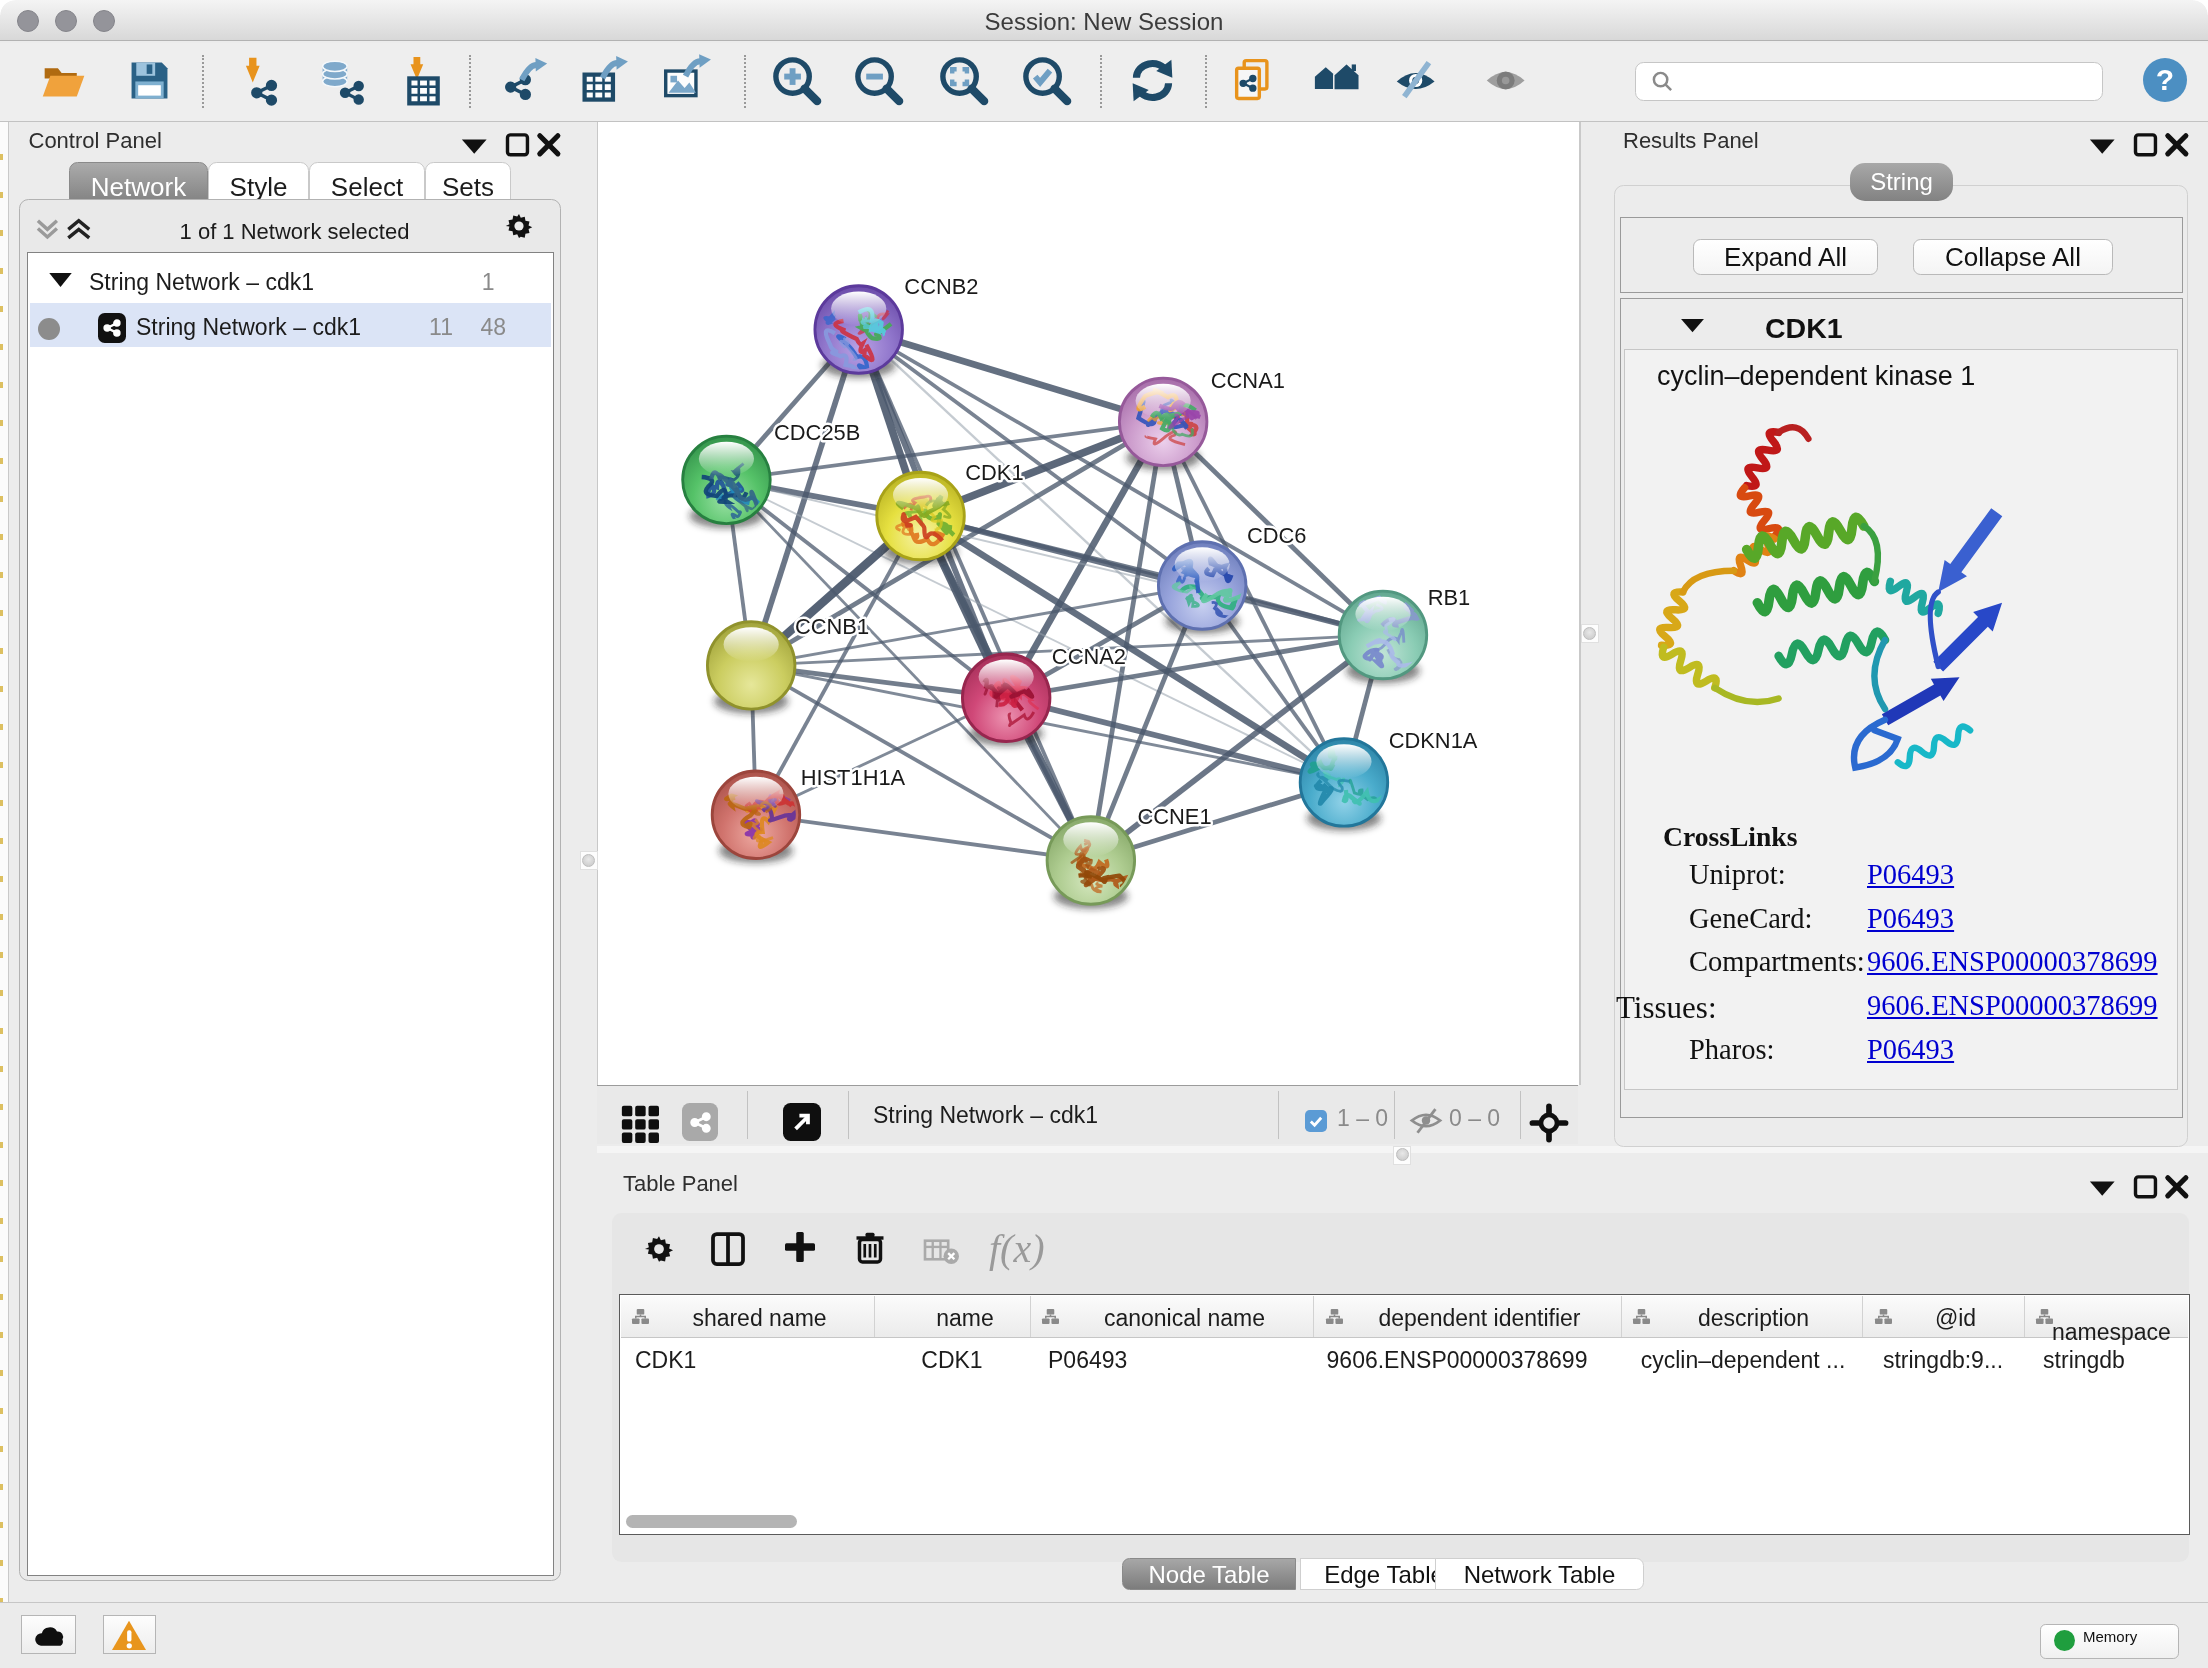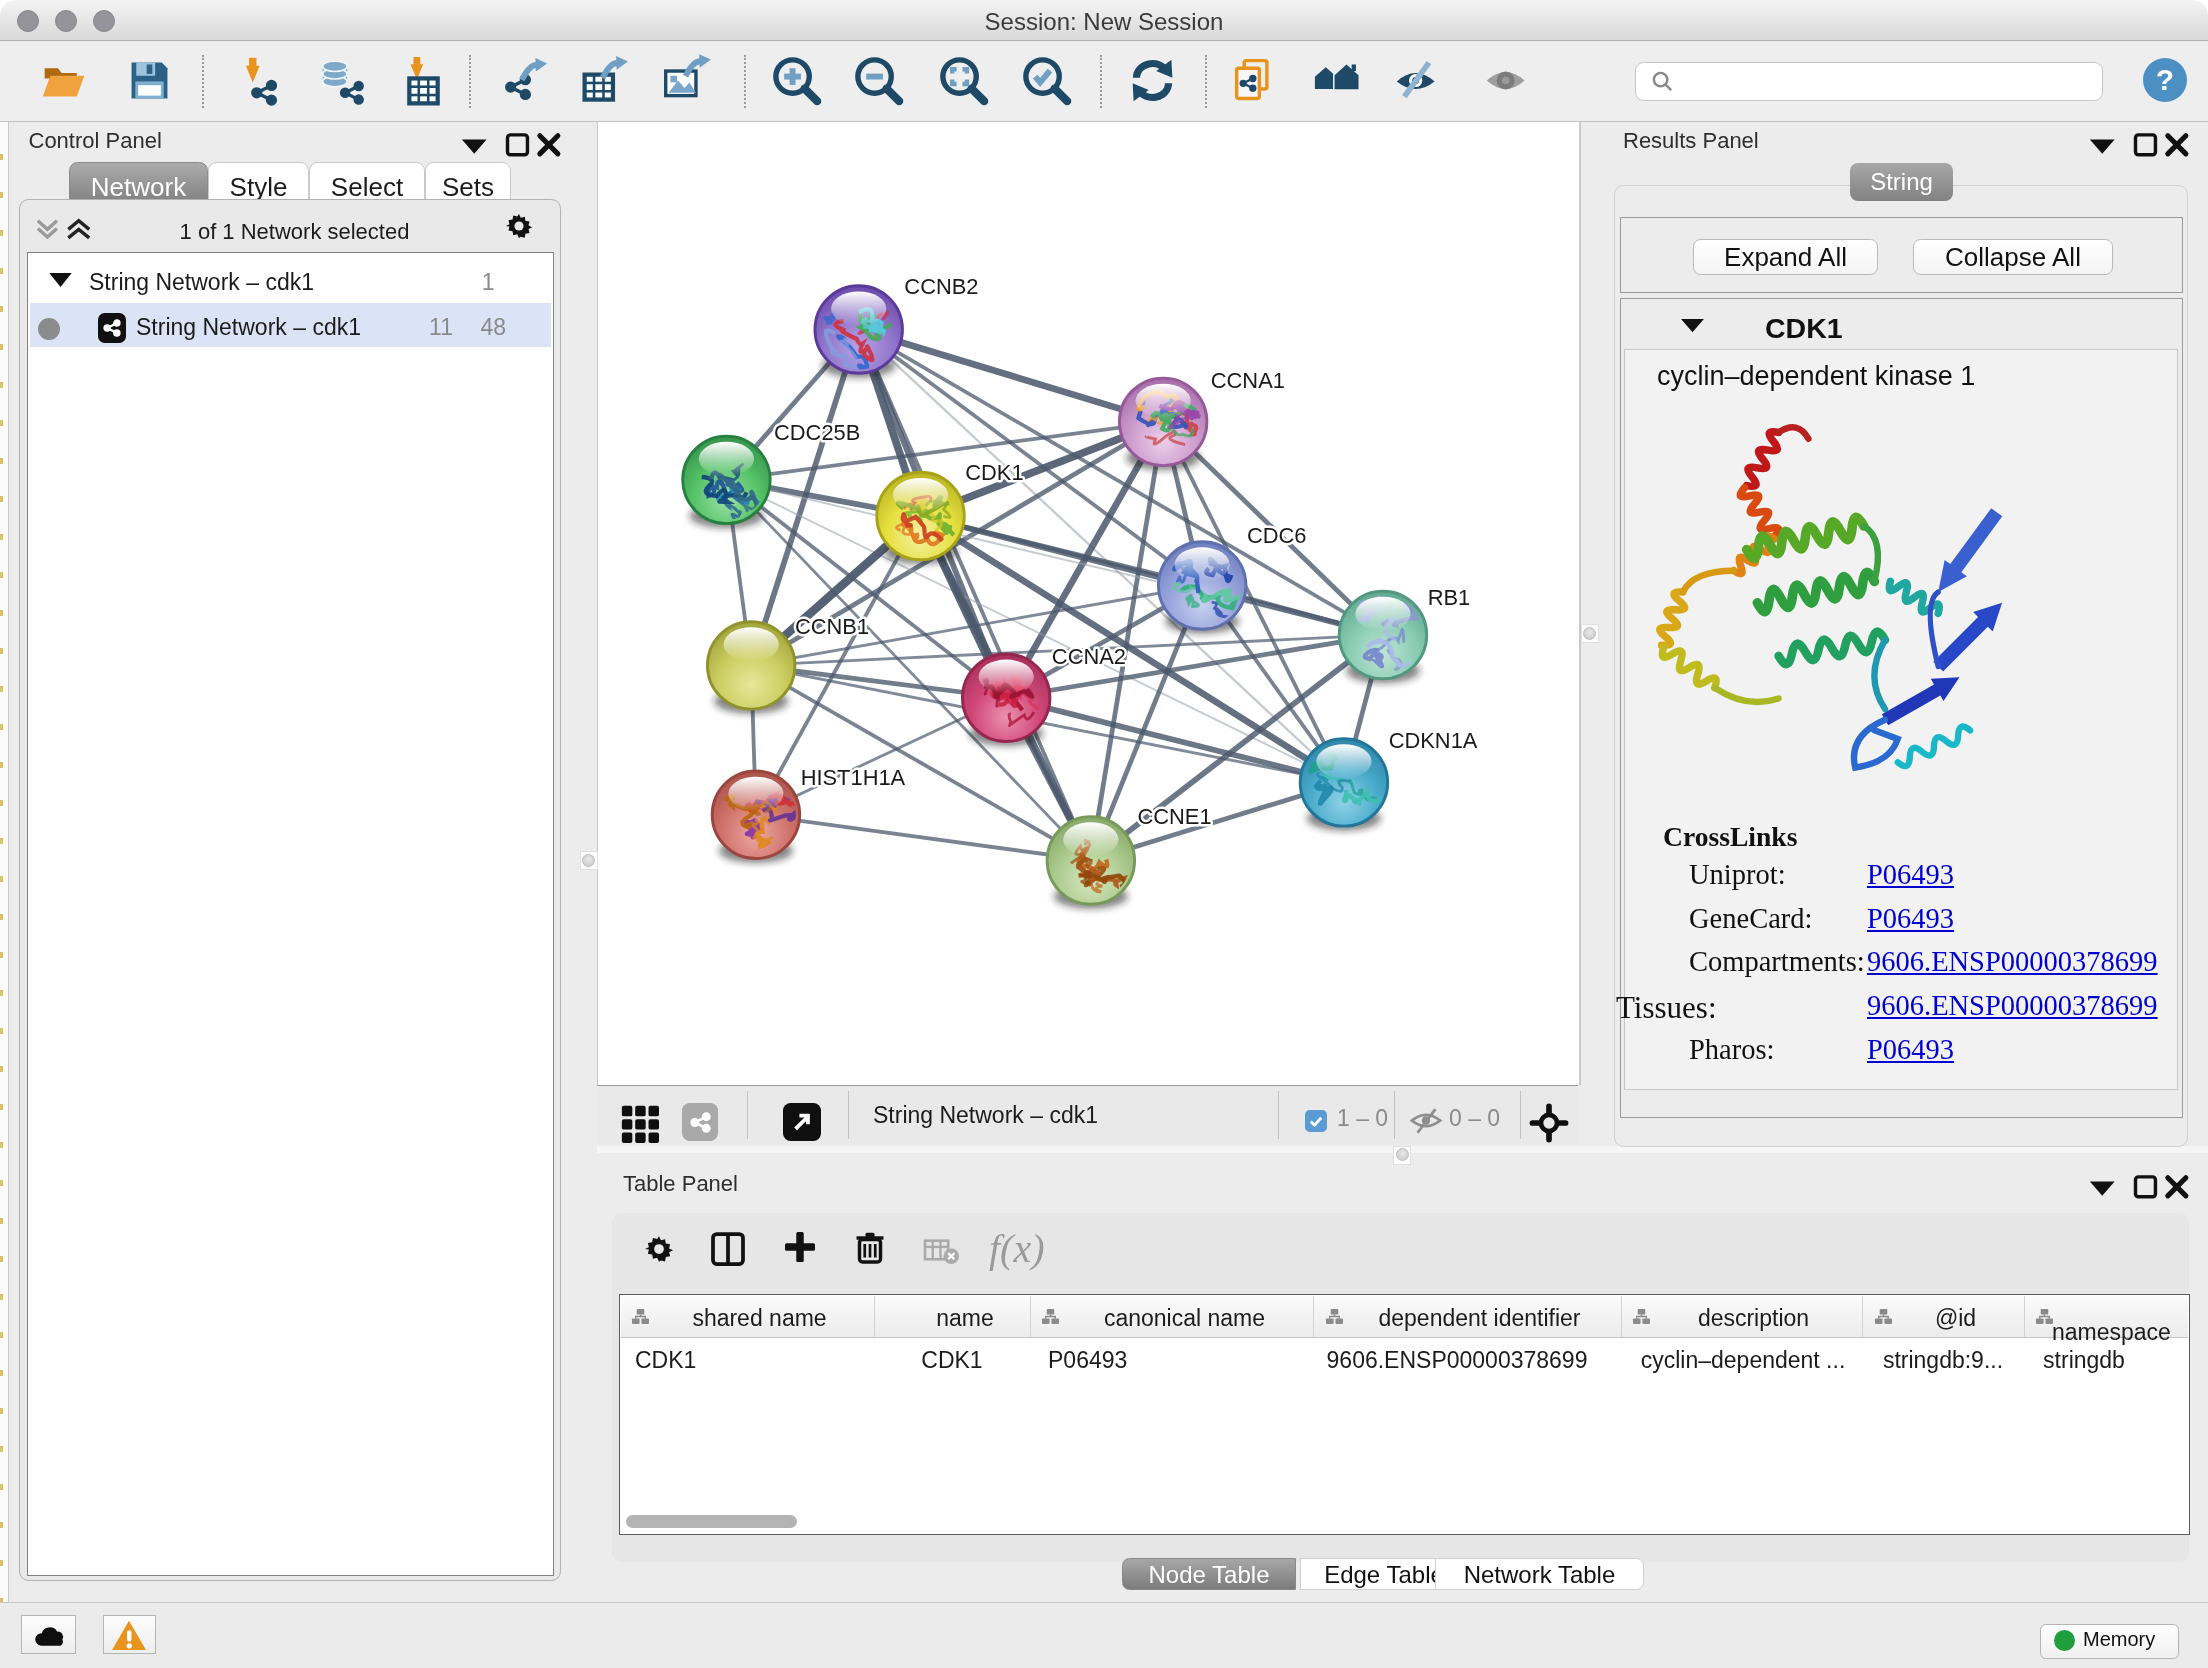--- a/index.html
+++ b/index.html
@@ -586,21 +586,21 @@
 <div class="pt abs" style="left:1623px;top:128px">Results Panel</div>
 <svg class="abs" style="left:2088px;top:132px" width="114" height="28.5" viewBox="0 0 120 30">
     <path d="M2 8 h26 l-13 15 z" fill="#111"></path>
     <rect x="50" y="3" width="21" height="21" rx="3" fill="none" stroke="#111" stroke-width="3.6"></rect>
     <g stroke="#111" stroke-width="5.4" stroke-linecap="round">
       <line x1="84" y1="4" x2="103" y2="23"></line>
       <line x1="103" y1="4" x2="84" y2="23"></line>
     </g>
   </svg>
 <div class="abs" style="left:1614px;top:185px;width:574px;height:962px;background:#ececec;border:1px solid #d0d0d0;border-radius:9.5px"></div>
-<div class="abs" style="left:1850px;top:163px;width:103px;height:38px;border-radius:8px;background:linear-gradient(#a8a8a8,#828282);color:#fff;font-size:24px;text-align:center;line-height:38px">String</div>
+<div class="abs" style="left:1850px;top:163px;width:103px;height:38px;border-radius:15px;background:linear-gradient(#a8a8a8,#828282);color:#fff;font-size:24px;text-align:center;line-height:38px">String</div>
 <div class="abs" style="left:1620px;top:217px;width:563px;height:76px;border:1.9px solid #9a9a9a"></div>
 <div class="btn" style="left:1693px;top:239px;width:185px;height:36px">Expand All</div>
 <div class="btn" style="left:1913px;top:239px;width:200px;height:36px">Collapse All</div>
 <div class="abs" style="left:1620px;top:298px;width:563px;height:820px;border:1.9px solid #9a9a9a"></div>
 <svg class="abs" style="left:1681px;top:319px" width="23" height="14.3" viewBox="0 0 24 15">
     <path d="M0 0 h24 l-12 14 z" fill="#111"></path>
   </svg>
 <div class="abs" style="left:1765px;top:312px;font-size:28.5px;font-weight:bold;color:#111">CDK1</div>
 <div class="abs" style="left:1624px;top:349px;width:554px;height:741px;background:#f2f2f2;border:1px solid #c6c6c6"></div>
 <div class="abs" style="left:1657px;top:361px;font-size:27px;color:#111">cyclin–dependent kinase 1</div>
@@ -773,13 +773,13 @@
     <path d="M13 30 a7 7 0 0 1 1-14 a9 8 0 0 1 17-2 a6 6 0 0 1 6 9 a5.5 5.5 0 0 1-2 7 z" fill="#0f0f0f"></path>
   </svg>
 <div class="abs" style="left:103px;top:1615px;width:53px;height:39px;background:linear-gradient(#fdfdfd,#ededed);border:1.9px solid #b5b5b5"></div>
 <svg class="abs" style="left:110px;top:1618px" width="38" height="34" viewBox="0 0 40 36">
     <path d="M20 3 L38 34 H2 z" fill="#e8951d"></path>
     <rect x="18" y="13" width="4.6" height="12" rx="2" fill="#fff"></rect>
     <circle cx="20.3" cy="29.5" r="2.8" fill="#fff"></circle>
   </svg>
 <div class="abs" style="left:2040px;top:1624px;width:139px;height:35px;background:linear-gradient(#fff,#f0f0f0);border:1px solid #b5b5b5;border-radius:5.7px"></div>
 <div class="abs" style="left:2054px;top:1630px;width:21px;height:21px;border-radius:50%;background:#1f9e3e"></div>
-<div class="abs" style="left:2083px;top:1628px;font-size:20px;color:#111">Memory</div>
+<div class="abs" style="left:2083px;top:1628px;font-size:15px;color:#111">Memory</div>
 
 </body></html>

